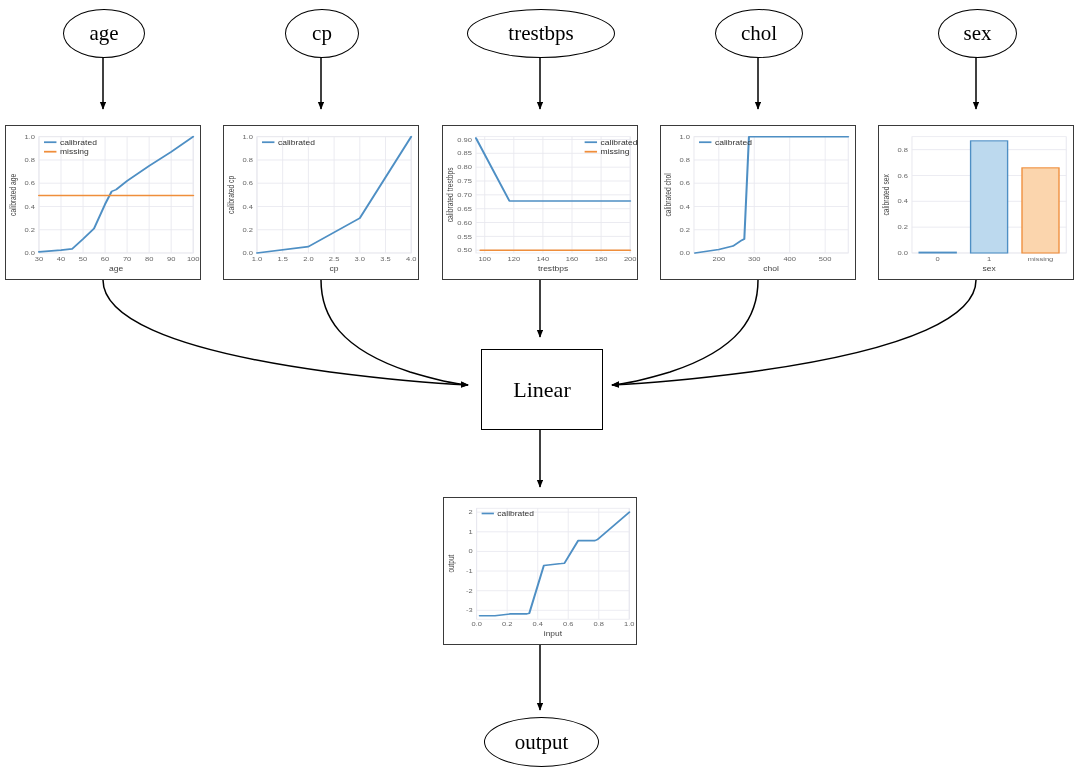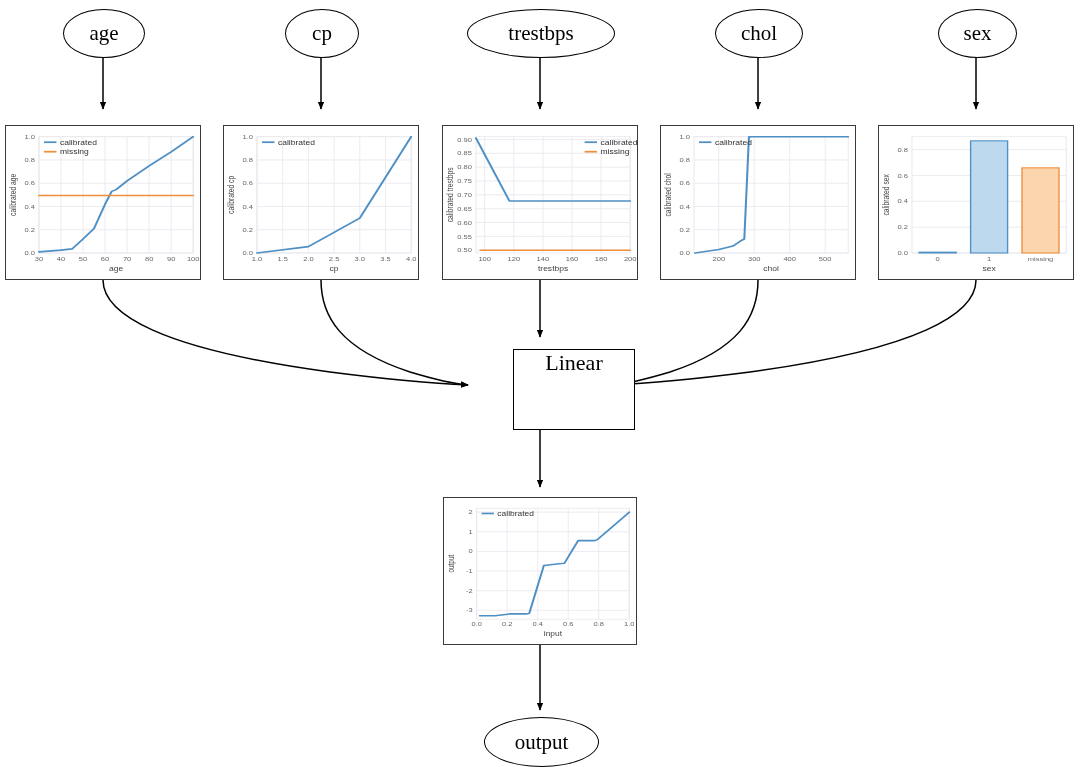--- a/index.html
+++ b/index.html
@@ -5,22 +5,22 @@
   html,body{margin:0;padding:0;background:#ffffff;}
   body{width:1080px;height:767px;position:relative;overflow:hidden;
        font-family:"Liberation Serif",serif;}
   .stage{position:absolute;left:0;top:4px;width:1080px;height:767px;}
 
   
   .node-ellipse{position:absolute;border:1.3px solid #000;border-radius:50%;
      background:#fff;display:flex;align-items:center;justify-content:center;
      font-family:"Liberation Serif",serif;color:#000;}
   .node-box{position:absolute;border:1.6px solid #000;background:#fff;
-     display:flex;align-items:flex-start;justify-content:center;
-     font-family:"Liberation Serif",serif;color:#000;margin-left:32px;}
+     display:flex;align-items:center;justify-content:center;
+     font-family:"Liberation Serif",serif;color:#000;}
 
   
   .panel{position:absolute;background:#fff;border:1.6px solid #3a3a3a;
      box-sizing:border-box;}
   .panel-inner{position:absolute;left:0;top:0;width:100%;height:100%;}
   svg{display:block;}
   text{font-family:"Liberation Sans",sans-serif;fill:#555;}
   .axlabel{font-size:4.4px;fill:#444;}
   .ticklabel{font-size:3.9px;fill:#666;}
   .legendlabel{font-size:4.4px;fill:#333;}

